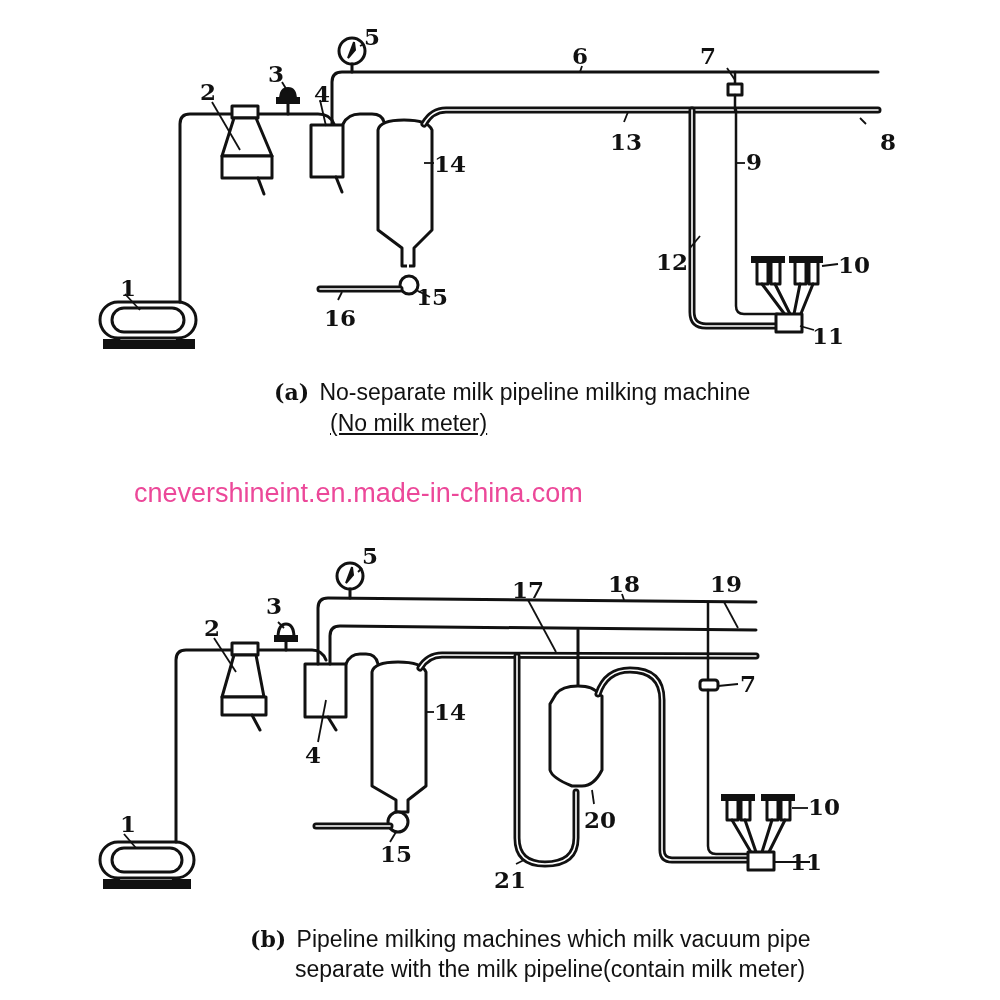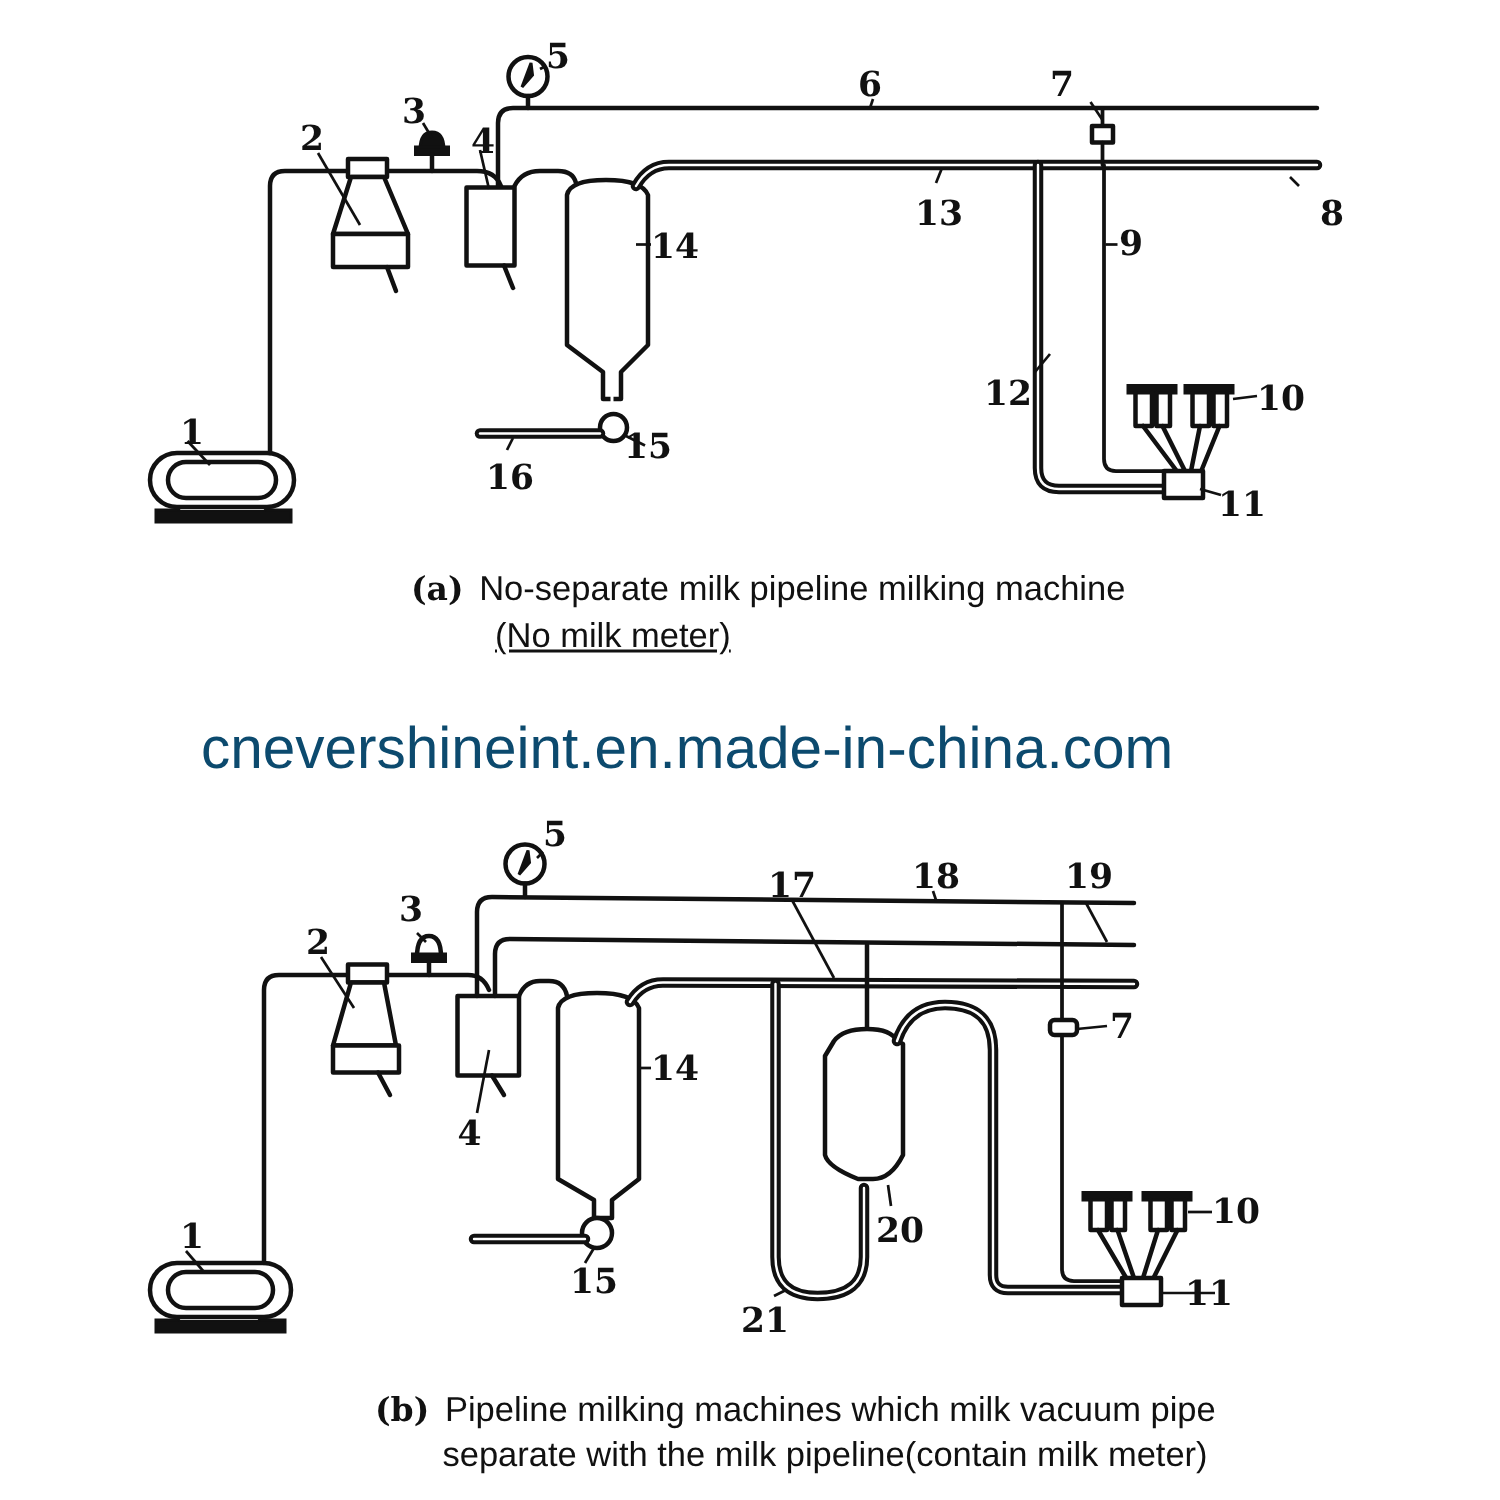--- a/index.html
+++ b/index.html
@@ -8,21 +8,21 @@
   .pipe { fill: none; stroke: #111; stroke-width: 3; stroke-linecap: round; stroke-linejoin: round; }
   .pipe-thin { fill: none; stroke: #111; stroke-width: 2.5; stroke-linecap: round; stroke-linejoin: round; }
   .pipe-double { fill: none; stroke: #111; stroke-width: 7; stroke-linecap: round; stroke-linejoin: round; }
   .pipe-double-inner { fill: none; stroke: #fff; stroke-width: 1.6; stroke-linecap: round; stroke-linejoin: round; }
   .shape { fill: #fff; stroke: #111; stroke-width: 3; stroke-linejoin: round; }
   .solid { fill: #111; stroke: #111; stroke-width: 2; }
   .leader { fill: none; stroke: #111; stroke-width: 1.8; }
   .num { font-family: "DejaVu Serif", serif; font-weight: bold; font-size: 23px; fill: #111; }
   .caption { position: absolute; font-family: "Liberation Sans", sans-serif; font-size: 23px; color: #111; line-height: 30px; white-space: nowrap; text-align: center; }
   .caption .tag { font-family: "DejaVu Serif", serif; font-weight: bold; font-size: 22px; margin-right: 4px; }
-  .watermark { position: absolute; left: 134px; top: 478px; font-family: "Liberation Sans", sans-serif; font-size: 39px; color: #0c4a6e; white-space: nowrap; letter-spacing: 0px; }
+  .watermark { position: absolute; left: 134px; top: 478px; font-family: "Liberation Sans", sans-serif; font-size: 27px; color: #ec4899; white-space: nowrap; letter-spacing: 0px; }
 </style>
 </head>
 <body>
 
 <svg id="diagram" viewBox="0 0 1000 1000" xmlns="http://www.w3.org/2000/svg">
 
   <g>
 
     <g>
       <rect x="104" y="340" width="90" height="8" class="solid"></rect>

